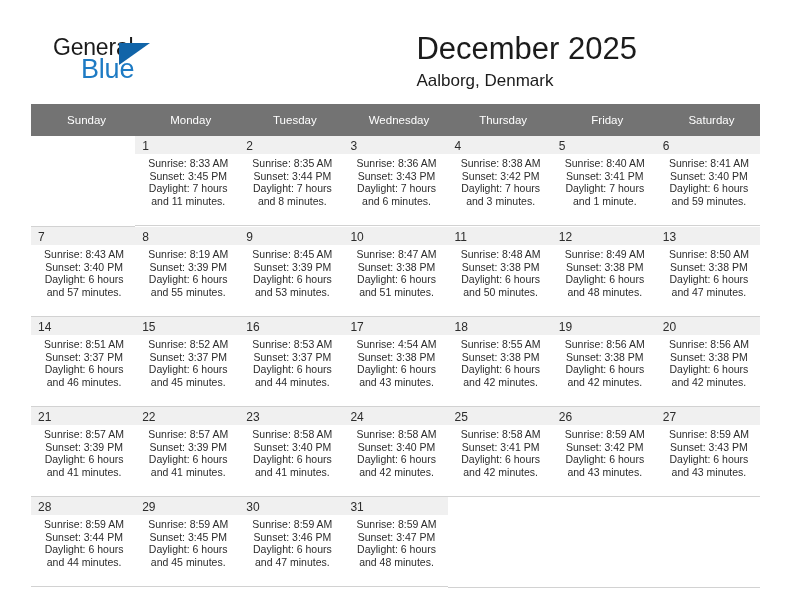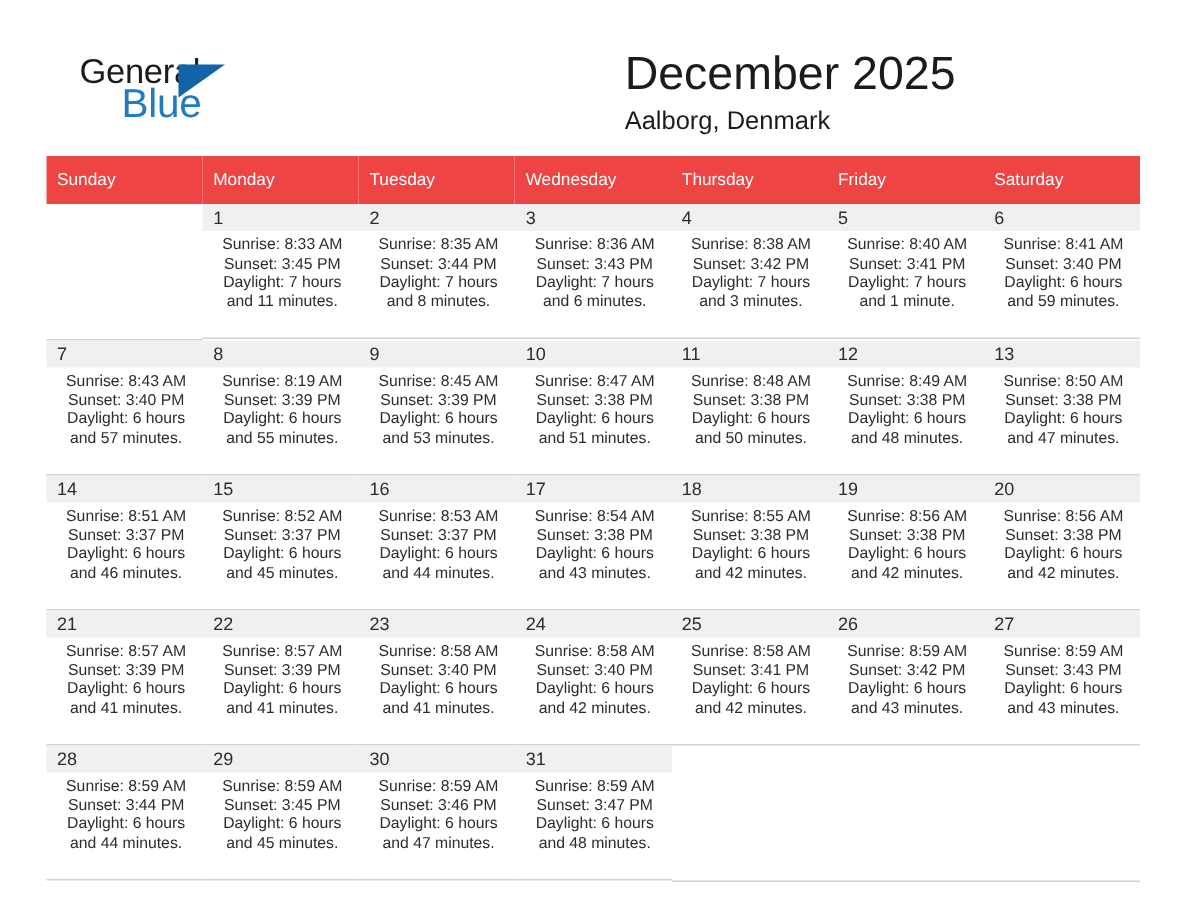--- a/index.html
+++ b/index.html
@@ -88,25 +88,25 @@
   
   .calendar {
     position: absolute;
     left: 31px;
     top: 104px;
     width: 729px;
     border-collapse: collapse;
     table-layout: fixed;
   }
   .calendar th {
-    background: #ef4444;
+    background: #737373;
     color: #ffffff;
     font-size: 11.5px;
     font-weight: normal;
-    text-align: left;
+    text-align: center;
     padding: 6px 0 6px 7px;
     height: 20px;
     border: none;
   }
   .calendar td {
     vertical-align: top;
     padding: 0;
     border: none;
     height: 90px;
     width: 104.1px;
@@ -361,21 +361,21 @@
                 <div>Sunset: 3:37 PM</div>
                 <div>Daylight: 6 hours</div>
                 <div>and 44 minutes.</div>
               </div>
             </div>
           </td>
           <td>
             <div class="daycell shaded">
               <div class="daynum-bar"><span class="daynum">17</span></div>
               <div class="dayinfo">
-                <div>Sunrise: 8:54 AM</div>
+                <div>Sunrise: 4:54 AM</div>
                 <div>Sunset: 3:38 PM</div>
                 <div>Daylight: 6 hours</div>
                 <div>and 43 minutes.</div>
               </div>
             </div>
           </td>
           <td>
             <div class="daycell shaded">
               <div class="daynum-bar"><span class="daynum">18</span></div>
               <div class="dayinfo">

